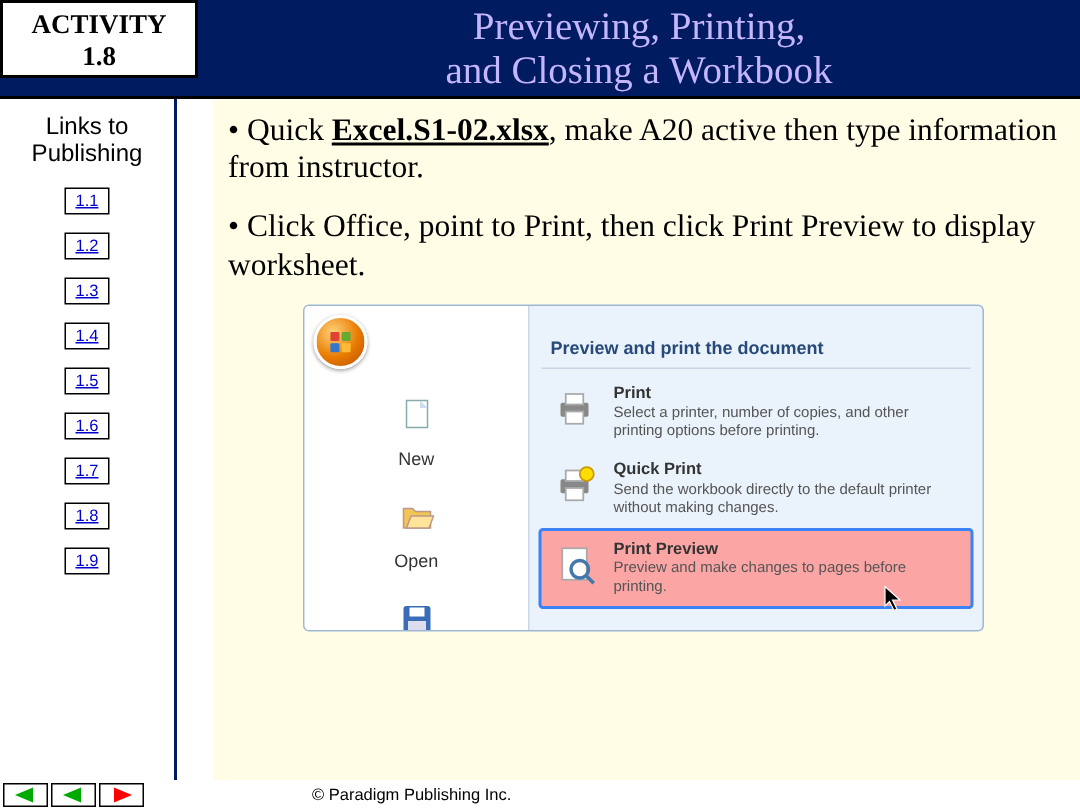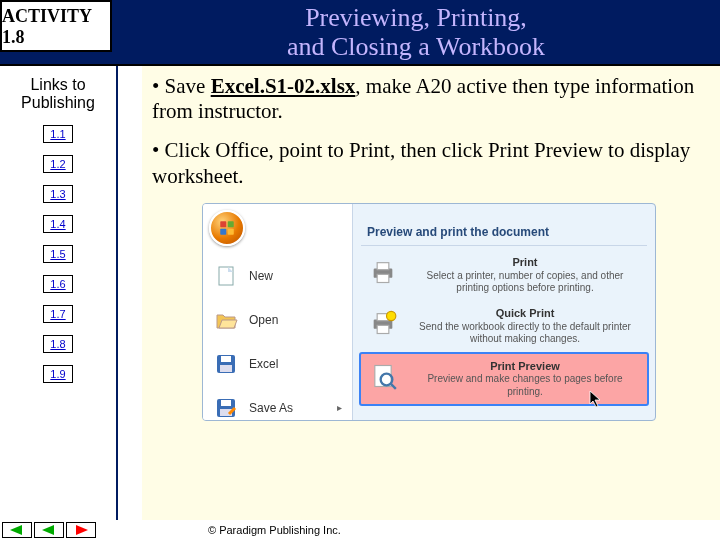--- a/index.html
+++ b/index.html
@@ -10,23 +10,24 @@
     position: relative;
     overflow: hidden;
   }
   .header {
     display: flex;
     height: 66px;
     background: #001b60;
     border-bottom: 2px solid #000;
   }
   .activity-badge {
-    width: 112px; height: 52px;
+    width: 132px; height: 52px;
     background: #fff;
     border: 2px solid #000;
+    text-align: center;
     font-weight: bold;
     font-size: 18px;
     padding-top: 4px;
     line-height: 1.15;
   }
   .header-title {
     flex: 1;
     color: #c4b5fd;
     font-size: 26px;
     text-align: center;
@@ -96,20 +97,21 @@
   .orb svg { width:18px;height:18px; }
   .left-col {
     width: 150px;
     background: #fff;
     border-right: 1px solid #c8d6e8;
     padding: 50px 0 0 0;
   }
   .left-item {
     display: flex; align-items: center; gap: 10px;
     padding: 9px 10px;
+    flex-direction: column;
   }
   .li-icon {
     width: 26px; height: 26px;
     display:flex;align-items:center;justify-content:center;
   }
   .li-icon svg { width: 24px; height: 24px; }
   .li-label { font-size: 12px; }
   .li-arrow { margin-left:auto; font-size:10px; color:#666; }
   .right-col {
     flex: 1;
@@ -120,21 +122,20 @@
     font-size: 12px;
     color: #274a7a;
     padding: 2px 0 6px 6px;
     border-bottom: 1px solid #c8d6e8;
     margin-bottom: 4px;
   }
   .ritem {
     display:flex; gap:10px;
     padding: 6px 6px;
     border-radius: 3px;
-    text-align: center;
   }
   .ritem .ri-icon {
     width: 32px; height: 32px;
     display:flex;align-items:center;justify-content:center;
     flex-shrink:0;
   }
   .ri-icon svg { width:28px;height:28px; }
   .ritem .ri-text { line-height:1.25; }
   .ritem .ri-title { font-weight: bold; font-size: 11px; }
   .ritem .ri-desc { font-size: 10px; color: #555; }
@@ -197,21 +198,21 @@
         <a href="#">1.5</a>
         <a href="#">1.6</a>
         <a href="#">1.7</a>
         <a href="#">1.8</a>
         <a href="#">1.9</a>
       </div>
   </div>
 
   <div class="main">
     <p>
-      <span>• Save </span><b><u>Excel.S1-02.xlsx</u></b><span>, make A20 active then type information from instructor.</span>
+      <span>• Quick </span><b><u>Excel.S1-02.xlsx</u></b><span>, make A20 active then type information from instructor.</span>
     </p>
     <p>• Click Office, point to Print, then click Print Preview to display worksheet.</p>
 
     <div class="menu-shot">
       <div class="orb">
         <svg viewBox="0 0 24 24">
             <rect x="3" y="3" width="8" height="8" fill="#d43" rx="1"></rect>
             <rect x="13" y="3" width="8" height="8" fill="#6a3" rx="1"></rect>
             <rect x="3" y="13" width="8" height="8" fill="#37c" rx="1"></rect>
             <rect x="13" y="13" width="8" height="8" fill="#fb3" rx="1"></rect>

